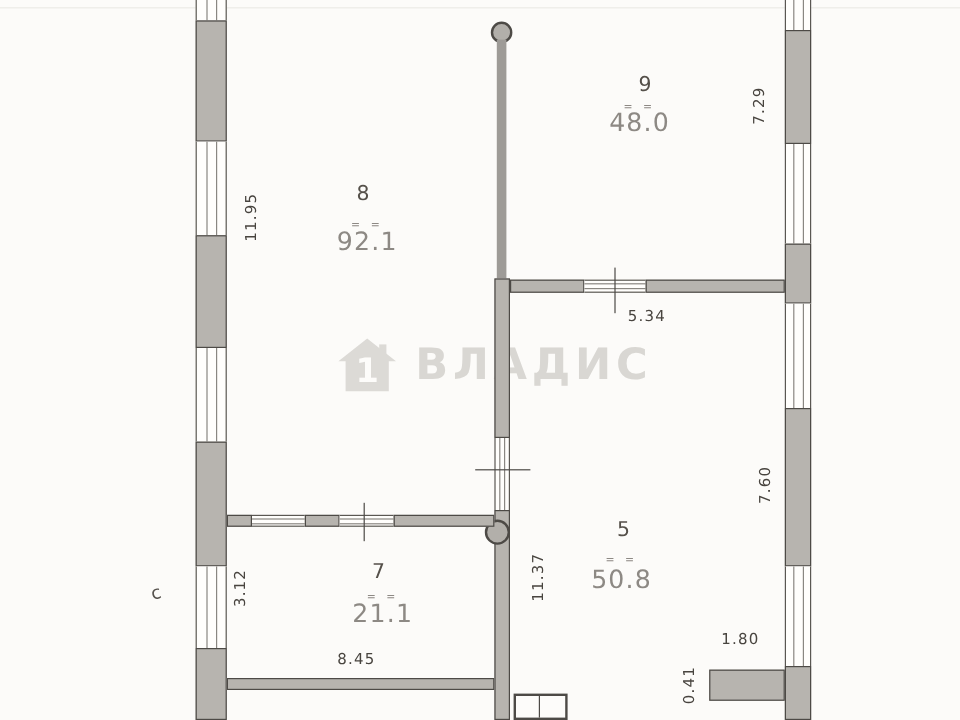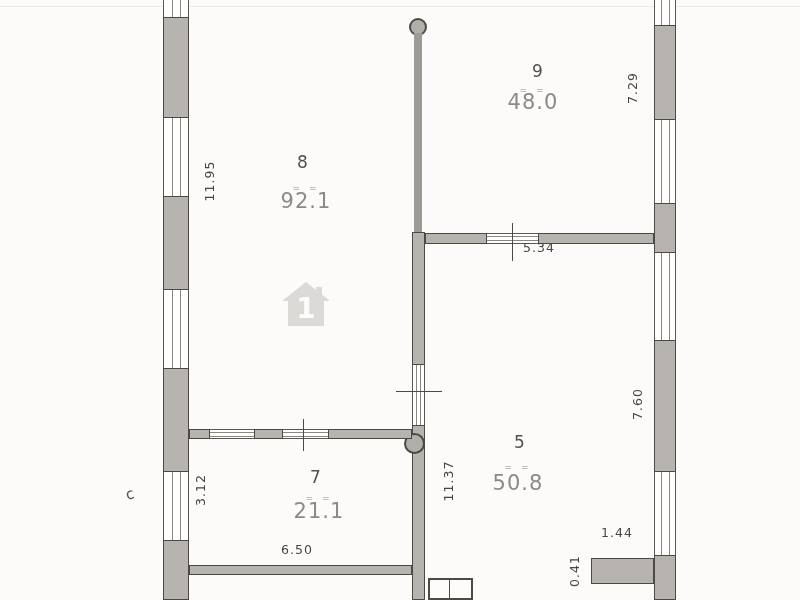--- a/index.html
+++ b/index.html
@@ -45,20 +45,21 @@
 <div class="plan">
 
   <div class="scan-edge"></div>
 
   <div class="watermark">
     <svg width="52" height="48" viewBox="0 0 52 48">
       <rect x="36" y="7" width="6" height="10" fill="#dcdad6"></rect>
       <path d="M26 2 L50 21 L44 21 L44 46 L8 46 L8 21 L2 21 Z" fill="#dcdad6"></path>
       <text x="26" y="38" font-size="28" font-weight="bold" fill="#fdfcfa" text-anchor="middle">1</text>
     </svg>
+    <span class="wm-text">ВЛАДИС</span>
   </div>
 
   <div class="win-v" style="left:163px;top:0;width:26px;height:17px">
       <div class="pane"></div>
     </div>
   <div class="wall" style="left:163px;top:17px;width:26px;height:101px"></div>
   <div class="win-v" style="left:163px;top:118px;width:26px;height:78px">
       <div class="pane"></div>
     </div>
   <div class="wall" style="left:163px;top:196px;width:26px;height:94px"></div>
@@ -135,23 +136,23 @@
   <span class="lbl room-num" style="left:316px;top:477px">7</span>
   <span class="lbl strike" style="left:319px;top:498px">= =</span>
   <span class="lbl room-area" style="left:319px;top:511px">21.1</span>
 
   <span class="lbl room-num" style="left:520px;top:442px">5</span>
   <span class="lbl strike" style="left:518px;top:467px">= =</span>
   <span class="lbl room-area" style="left:518px;top:483px">50.8</span>
 
   <span class="lbl dim v" style="left:209px;top:181px">11.95</span>
   <span class="lbl dim v" style="left:632px;top:88px">7.29</span>
-  <span class="lbl dim" style="left:539px;top:247px">5.34</span>
+  <span class="lbl dim" style="left:539px;top:263px">5.34</span>
   <span class="lbl dim v" style="left:200px;top:490px">3.12</span>
-  <span class="lbl dim" style="left:297px;top:549px">6.50</span>
+  <span class="lbl dim" style="left:297px;top:549px">8.45</span>
   <span class="lbl dim v" style="left:448px;top:481px">11.37</span>
   <span class="lbl dim v" style="left:637px;top:404px">7.60</span>
-  <span class="lbl dim" style="left:617px;top:532px">1.44</span>
+  <span class="lbl dim" style="left:617px;top:532px">1.80</span>
   <span class="lbl dim v" style="left:574px;top:571px">0.41</span>
 
   <span class="lbl curve-mark" style="left:130px;top:494px">c</span>
 
 </div>
 
 </body></html>

